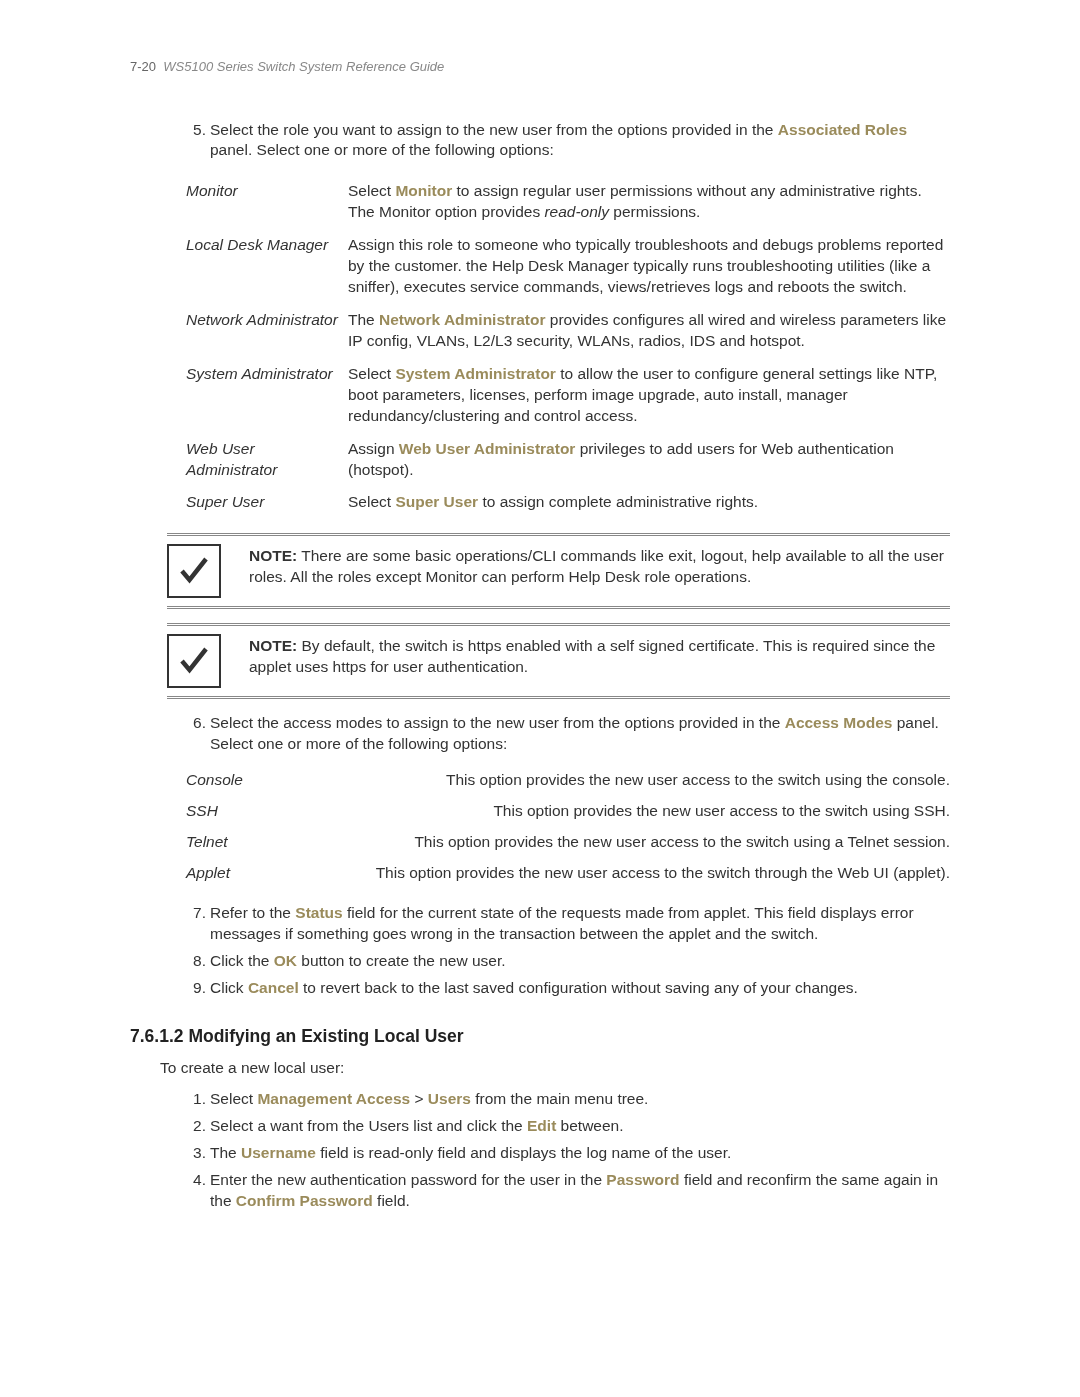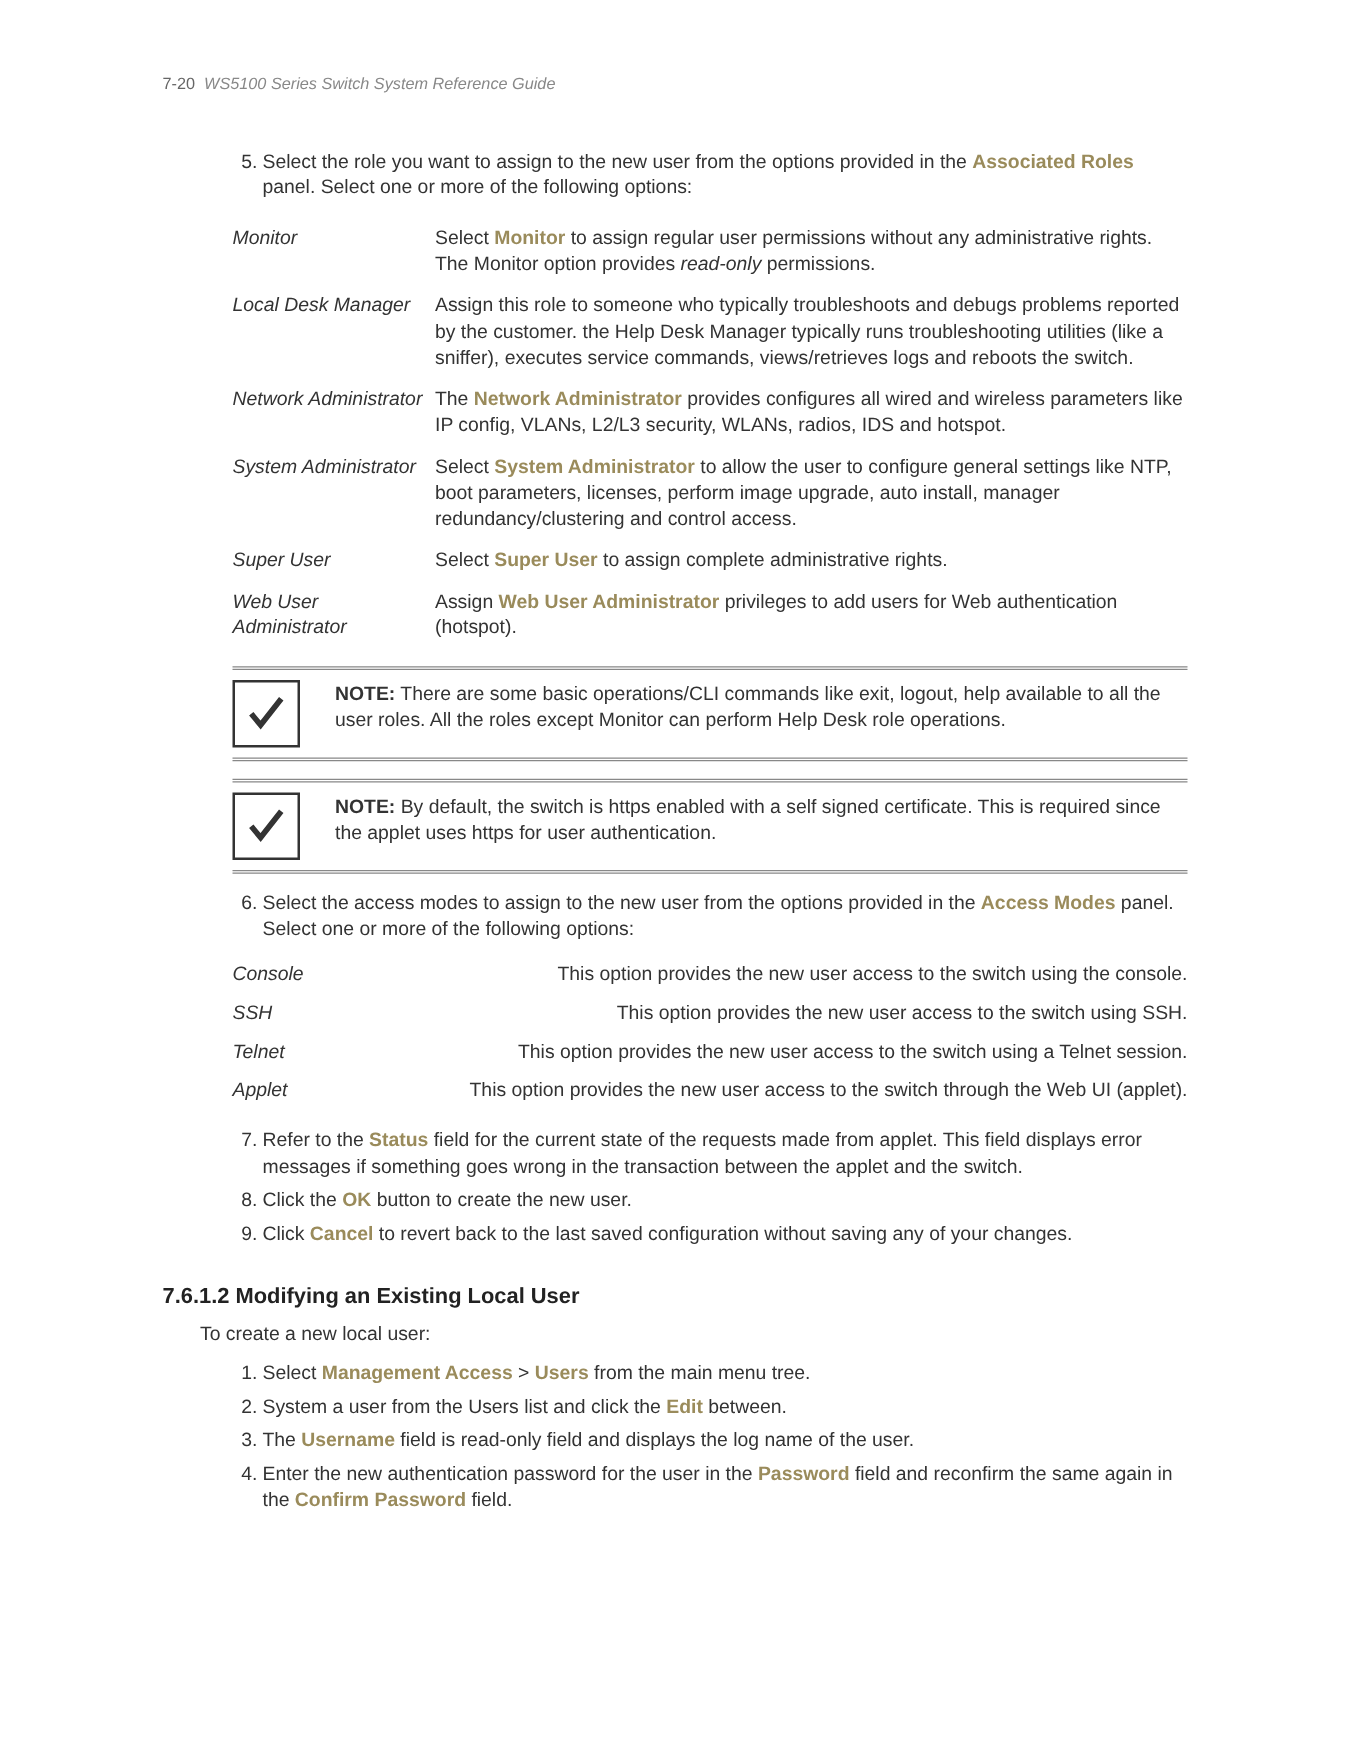--- a/index.html
+++ b/index.html
@@ -61,21 +61,21 @@
     }
     .role-desc {
       flex: 1;
     }
     .read-only {
       font-style: italic;
     }
     .note-block {
       border-top: 3px double #888;
       border-bottom: 3px double #888;
-      margin: 14px 0 14px 56px;
+      margin: 14px 0 14px 37px;
       padding: 8px 0;
       display: flex;
       align-items: flex-start;
     }
     .note-icon-box {
       width: 50px;
       height: 50px;
       border: 2px solid #333;
       display: flex;
       align-items: center;
@@ -162,30 +162,30 @@
     </div>
 
     <div class="role-row">
       <div class="role-term">System Administrator</div>
       <div class="role-desc">
         <span>Select </span><span class="bold-link">System Administrator</span><span> to allow the user to configure general settings like NTP, boot parameters, licenses, perform image upgrade, auto install, manager redundancy/clustering and control access.</span>
       </div>
     </div>
 
     <div class="role-row">
+      <div class="role-term">Web User Administrator</div>
+      <div class="role-desc">
+        <span>Assign </span><span class="bold-link">Web User Administrator</span><span> privileges to add users for Web authentication (hotspot).</span>
+      </div>
+    </div>
+
+    <div class="role-row">
       <div class="role-term">Super User</div>
       <div class="role-desc">
         <span>Select </span><span class="bold-link">Super User</span><span> to assign complete administrative rights.</span>
-      </div>
-    </div>
-
-    <div class="role-row">
-      <div class="role-term">Web User Administrator</div>
-      <div class="role-desc">
-        <span>Assign </span><span class="bold-link">Web User Administrator</span><span> privileges to add users for Web authentication (hotspot).</span>
       </div>
     </div>
   </div>
 
   <div class="note-block">
     <div class="note-icon-box">
       <svg viewBox="0 0 24 24" fill="none" stroke="#333" stroke-width="3">
           <path d="M4 12 L9 18 L20 4"></path>
         </svg>
     </div>
@@ -258,21 +258,21 @@
   <div class="step">
     <div class="step-num">1.</div>
     <div class="step-body">
       <span>Select </span><span class="bold-link">Management Access</span><span> &gt; </span><span class="bold-link">Users</span><span> from the main menu tree.</span>
     </div>
   </div>
 
   <div class="step">
     <div class="step-num">2.</div>
     <div class="step-body">
-      <span>System a user from the Users list and click the </span><span class="bold-link">Edit</span><span> between.</span>
+      <span>Select a want from the Users list and click the </span><span class="bold-link">Edit</span><span> between.</span>
     </div>
   </div>
 
   <div class="step">
     <div class="step-num">3.</div>
     <div class="step-body">
       <span>The </span><span class="bold-link">Username</span><span> field is read-only field and displays the log name of the user.</span>
     </div>
   </div>
 

